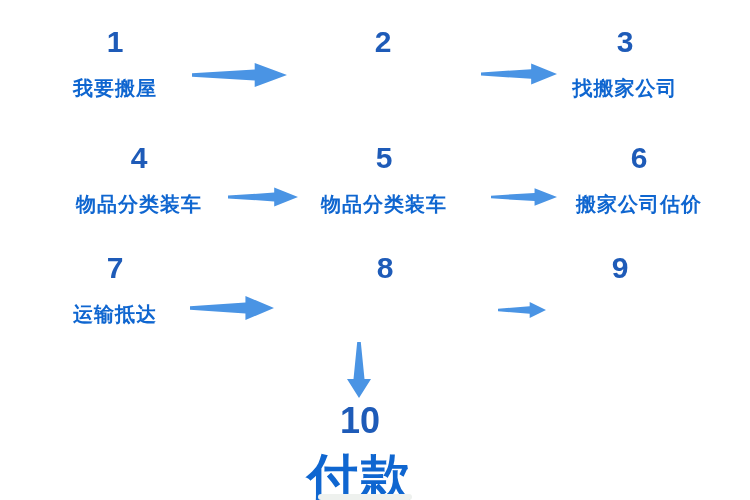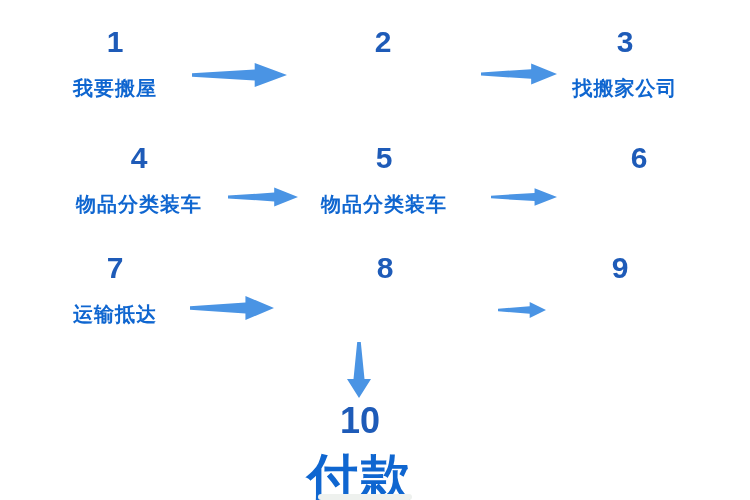--- a/index.html
+++ b/index.html
@@ -115,20 +115,21 @@
     <span class="num">5</span>
     <span class="lbl">物品分类装车</span>
   </div>
   <span class="arrow a4">
     <svg viewBox="0 0 100 30" preserveAspectRatio="none">
         <polygon fill="currentColor" points="0,13.2 66,9.5 66,3 100,15 66,27 66,20.5 0,16.8"></polygon>
       </svg>
   </span>
   <div class="step s6">
     <span class="num">6</span>
+    <span class="lbl">搬家公司估价</span>
   </div>
 
   <div class="step s7">
     <span class="num">7</span>
     <span class="lbl">运输抵达</span>
   </div>
   <span class="arrow a5">
     <svg viewBox="0 0 100 30" preserveAspectRatio="none">
         <polygon fill="currentColor" points="0,13.2 66,9.5 66,3 100,15 66,27 66,20.5 0,16.8"></polygon>
       </svg>

